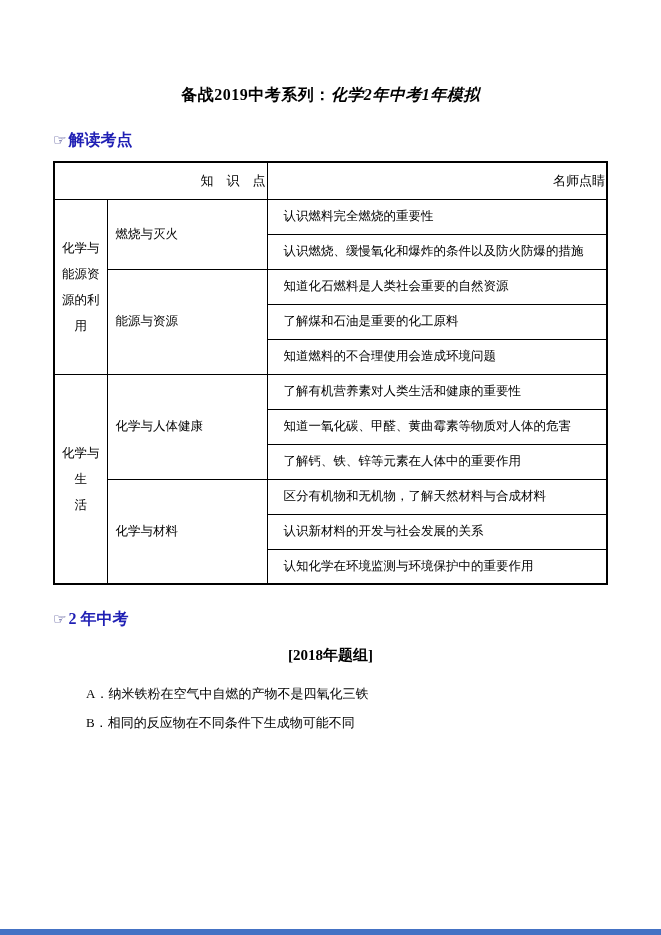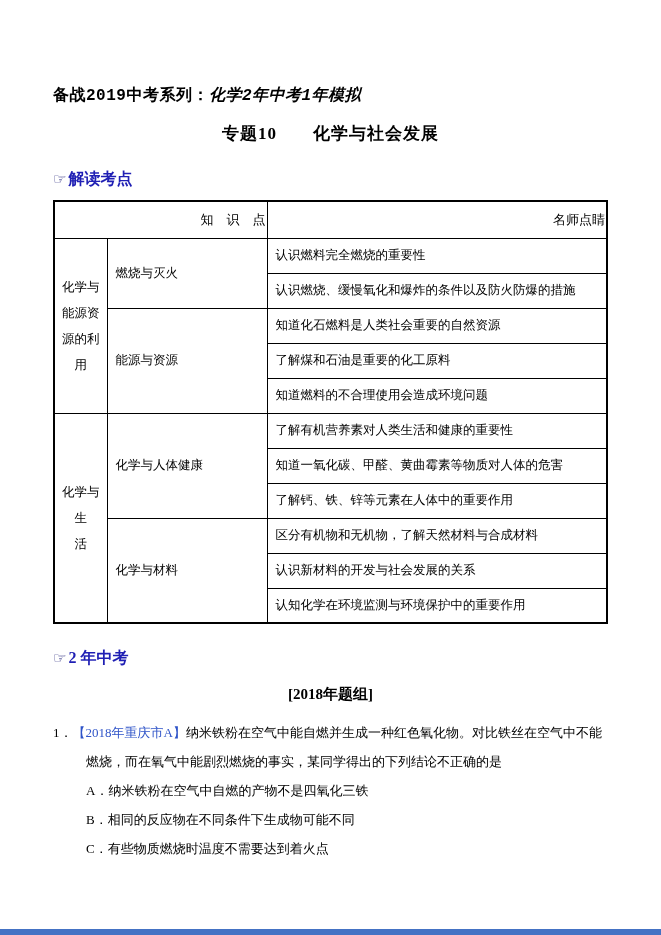--- a/index.html
+++ b/index.html
@@ -15,24 +15,24 @@
     background: #ffffff;
     color: #000;
     font-family: "Liberation Serif", "DejaVu Serif", serif;
     position: relative;
     overflow: hidden;
   }
   .page {
     padding: 85px 53px 0 53px;
   }
   .doc-title {
+    text-align: center;
     font-weight: bold;
     font-size: 16px;
     letter-spacing: 0.5px;
-    font-family: Liberation Mono, monospace;
   }
   .doc-title .suffix { font-style: italic; }
   .doc-subtitle {
     text-align: center;
     font-weight: bold;
     font-size: 17px;
     margin-top: 16px;
     letter-spacing: 1px;
   }
   .section-head {
@@ -52,21 +52,21 @@
     width: 100%;
     margin-top: 10px;
     border: 2px solid #000;
   }
   .kp-table th, .kp-table td {
     border: 1px solid #000;
     font-weight: normal;
     font-size: 12.5px;
   }
   .kp-table th { height: 37px; font-size: 13px; text-align: right; }
-  td.point { height: 35px; padding: 0 8px; text-align: left; }
+  td.point { height: 35px; padding: 0 16px; text-align: left; }
   td.topic { width: 160px; padding: 12px 8px; text-align: left; }
   td.cat {
     width: 53px;
     text-align: center;
     vertical-align: middle;
     white-space: pre-line;
     line-height: 26px;
     padding: 0 4px;
   }
   .group-title {
@@ -88,21 +88,20 @@
     background: var(--footer_bar);
   }
 </style>
 </head>
 <body>
 
 <div class="page">
 
   <div class="doc-title"><span>备战2019中考系列：</span><span class="suffix">化学2年中考1年模拟</span></div>
 
-  <div class="doc-subtitle">专题10　　化学与社会发展</div>
 
   <div class="section-head"><span class="pointer-icon">☞</span><span>解读考点</span></div>
 
   <table class="kp-table">
     <tbody>
       <tr>
         <th colspan="2">知　识　点</th>
         <th>名师点睛</th>
       </tr>
 
@@ -152,21 +151,19 @@
         <td class="point">认知化学在环境监测与环境保护中的重要作用</td>
       </tr>
     </tbody>
   </table>
 
   <div class="section-head"><span class="pointer-icon">☞</span><span>2 年中考</span></div>
 
   <div class="group-title">[2018年题组]</div>
 
   <div class="question">
-    <p class="q-stem"><span>1．</span><span class="citation">【2018年重庆市A】</span><span>纳米铁粉在空气中能自燃并生成一种红色氧化物。对比铁丝在空气中不能燃烧，而在氧气中能剧烈燃烧的事实，某同学得出的下列结论不正确的是</span></p>
     <p class="q-option">A．纳米铁粉在空气中自燃的产物不是四氧化三铁</p>
     <p class="q-option">B．相同的反应物在不同条件下生成物可能不同</p>
-    <p class="q-option">C．有些物质燃烧时温度不需要达到着火点</p>
   </div>
 
 </div>
 
 <div class="footer-bar"></div>
 
 </body></html>

